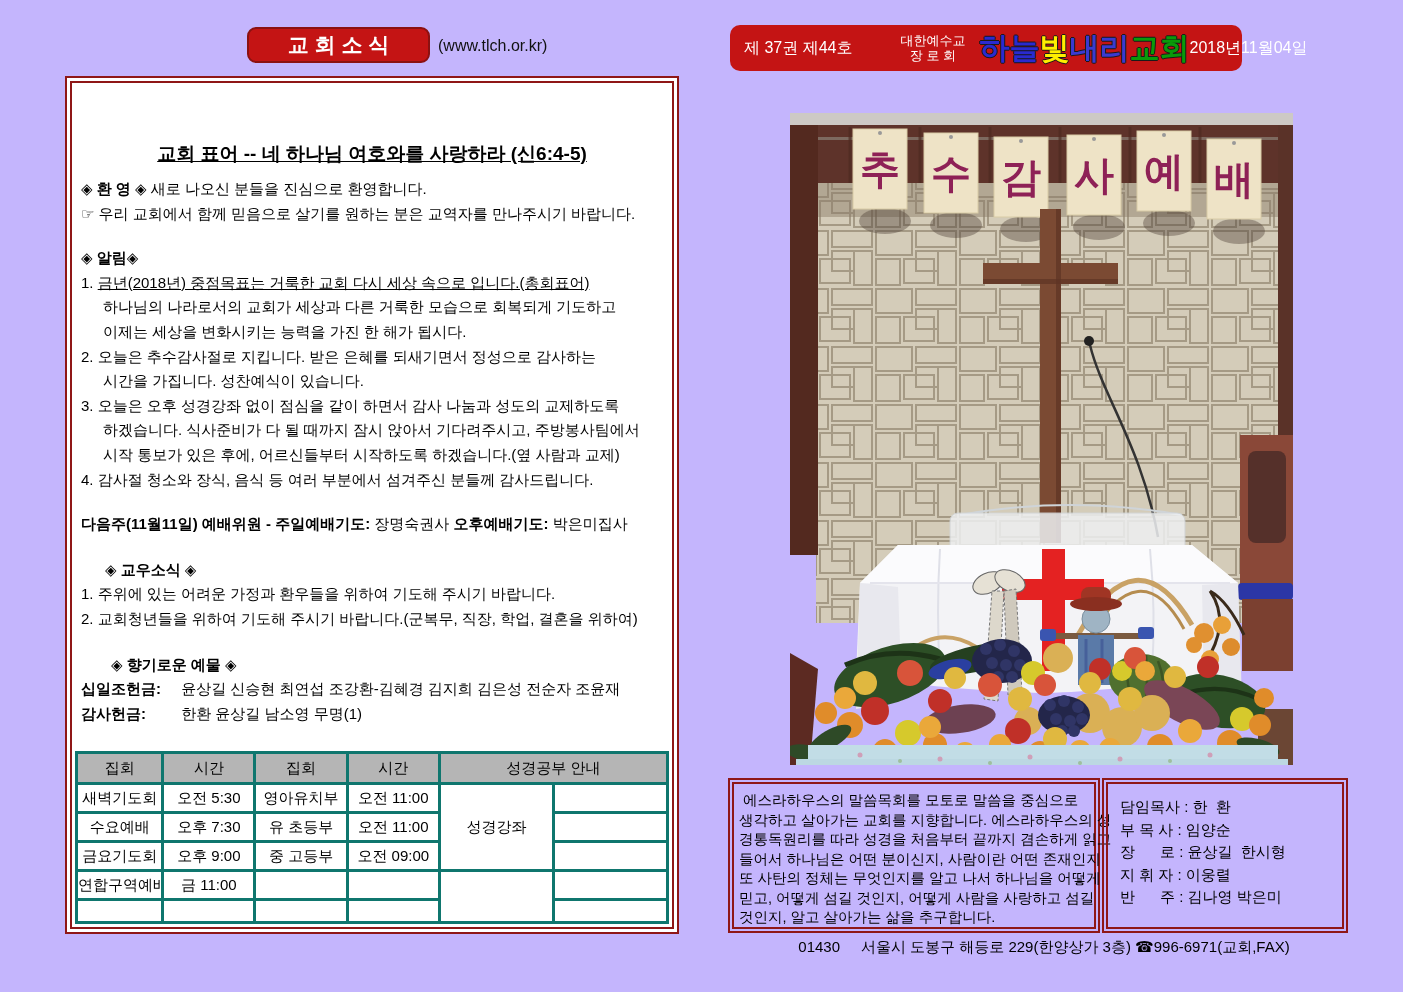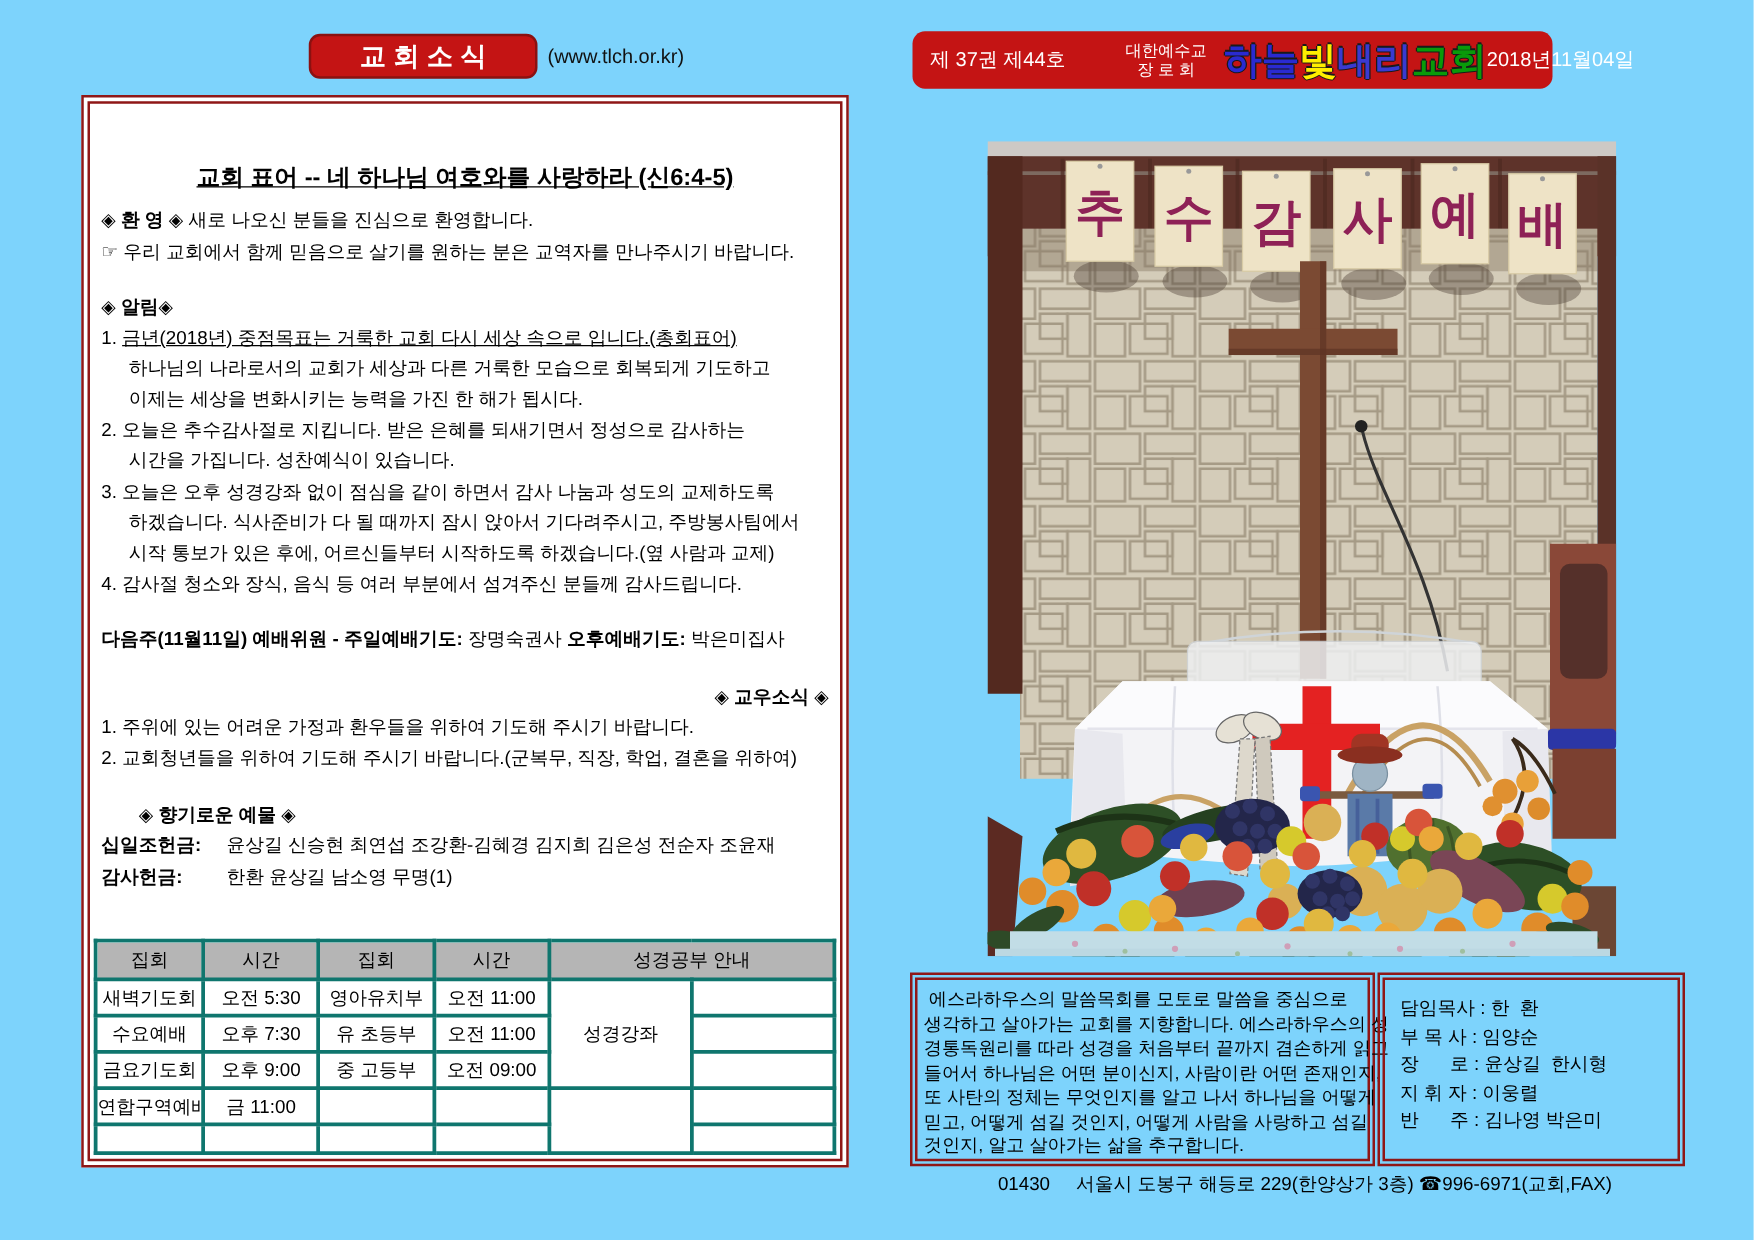--- a/index.html
+++ b/index.html
@@ -1,35 +1,35 @@
 <!DOCTYPE html>
 <html><head>
 <meta charset="utf-8">
 <style>
   html,body{margin:0;padding:0;background:#fff;}
   body{font-family:"Liberation Sans","DejaVu Sans",sans-serif;color:#000;}
-  #canvas{position:relative;width:1403px;height:992px;background:#7dd3fc;overflow:hidden;}
+  #canvas{position:relative;width:1403px;height:992px;background:#c4b5fd;overflow:hidden;}
 
   
   .masthead-box{position:absolute;left:247px;top:27px;width:183px;height:36px;
     background:#c41414;border:2px solid #8b1111;border-radius:9px;
     display:flex;align-items:center;justify-content:center;
     color:#fff;font-weight:bold;font-size:21px;box-sizing:border-box;}
   .masthead-url{position:absolute;left:438px;top:37px;font-size:16px;color:#111;}
 
   .main-box{position:absolute;left:65px;top:76px;width:614px;height:858px;
-    border:7px double #8f1717;box-sizing:border-box;background:#fff;padding:4px 9px;}
+    border:7px double #8f1717;box-sizing:border-box;background:#fff;padding:16px 9px;}
   .motto{margin-top:42px;margin-bottom:10px;text-align:center;
     font-size:19px;font-weight:bold;text-decoration:underline;}
   .bl{font-size:15px;line-height:24.6px;white-space:nowrap;}
   .b{font-weight:bold;}
   .cont{padding-left:22px;}
   .gap22{height:20px;} .gap24{height:21px;}
   .underline{text-decoration:underline;}
-  .indent1{padding-left:24px;text-align:right;} .indent2{padding-left:30px;}
+  .indent1{padding-left:24px;} .indent2{padding-left:30px;}
   .off-label{font-weight:bold;display:inline-block;min-width:96px;}
 
   .sched{position:absolute;left:3px;right:3px;bottom:3px;border-collapse:collapse;
     table-layout:fixed;width:calc(100% - 6px);font-size:15px;}
   .sched th,.sched td{border:3px solid #0f766e;text-align:center;padding:0;
     overflow:hidden;white-space:nowrap;}
   .sched th{background:#b5b5b5;font-weight:normal;height:28px;}
   .sched td{height:26px;}
   .sched tr.last td{height:20px;}
 

